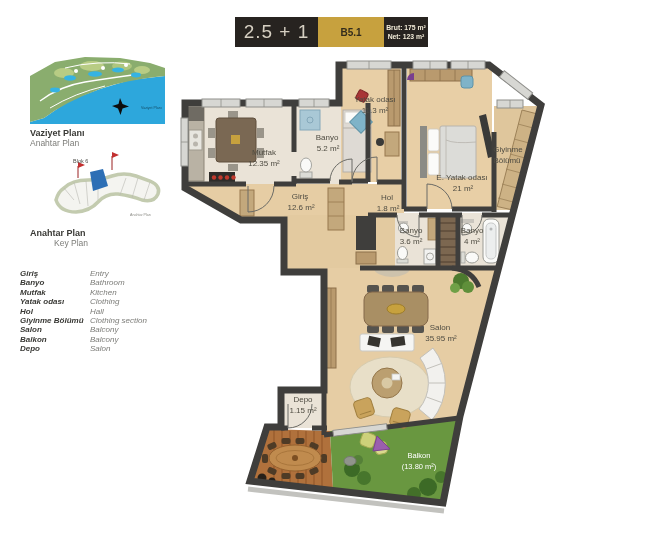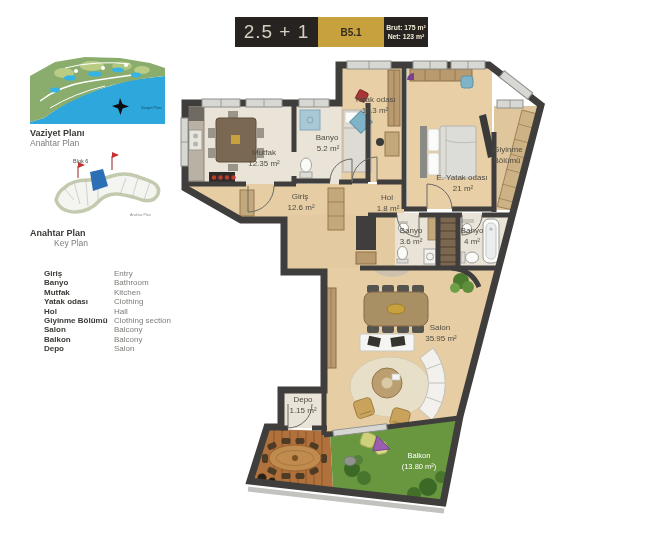--- a/index.html
+++ b/index.html
@@ -10,21 +10,21 @@
   .hdr .htype{width:83px;background:#272320;color:#d6cfc2;font-size:19px;letter-spacing:1px;
       display:flex;align-items:center;justify-content:center;}
   .hdr .hcode{width:66px;background:#c7a13e;color:#332c1c;font-size:10px;font-weight:bold;
       display:flex;align-items:center;justify-content:center;}
   .hdr .hareas{width:44px;background:#272320;color:#f3ecd9;font-size:6.8px;font-weight:bold;
       display:flex;flex-direction:column;align-items:center;justify-content:center;line-height:9px;}
   
   .sideblock{position:absolute;left:30px;}
   .t-bold{font-size:9px;font-weight:bold;color:#3a3a36;line-height:10px;}
   .t-gray{font-size:8.5px;color:#7c7c78;line-height:10px;}
-  .legend{position:absolute;left:44px;top:269px;}
+  .legend{position:absolute;left:20px;top:269px;font-style:italic;}
   .lrow{font-size:8px;line-height:9.4px;white-space:nowrap;}
   .lrow .tr{display:inline-block;width:70px;font-weight:bold;color:#3a3a36;}
   .lrow .en{color:#7c7c78;}
   svg{display:block;}
   .plansvg{position:absolute;left:0;top:0;}
   .roomlab{font-size:8px;fill:#4f4c42;}
   .roomlab-w{font-size:7.5px;fill:#ffffff;}
 </style>
 </head>
 <body>

